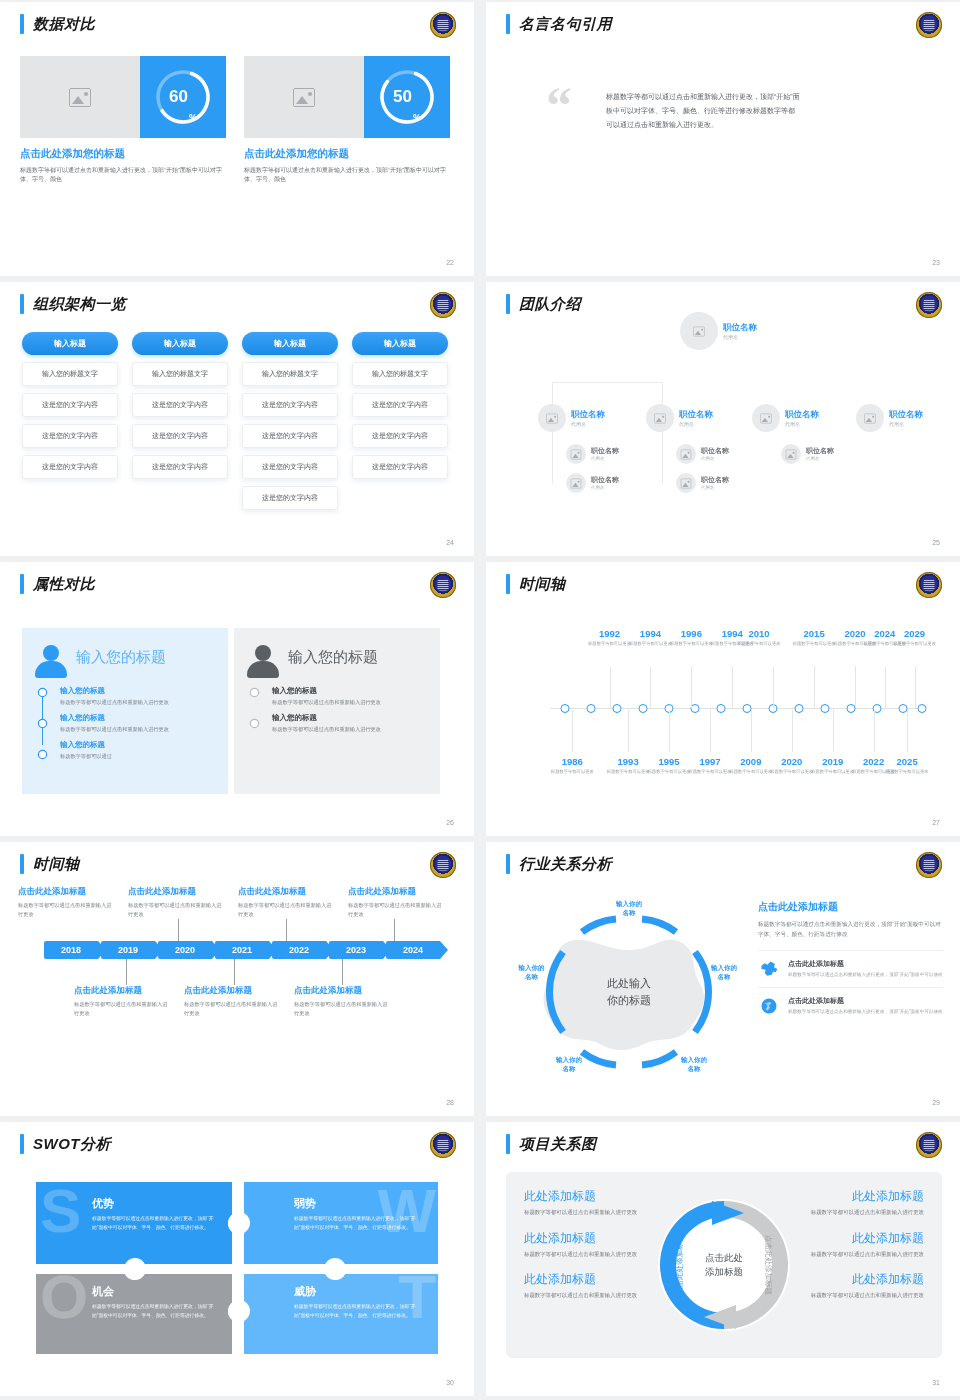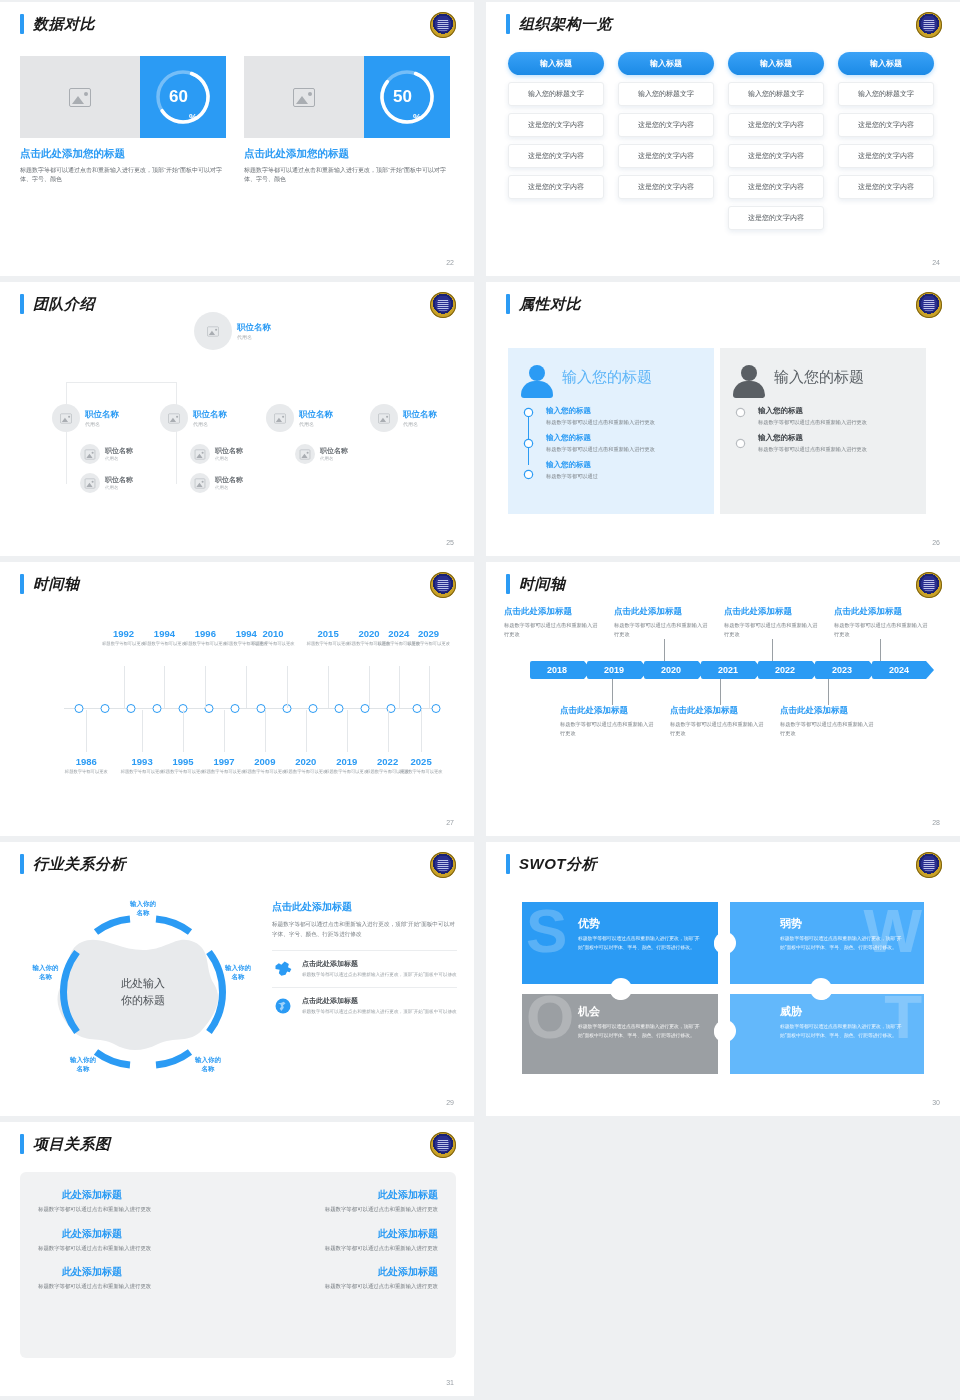--- a/index.html
+++ b/index.html
@@ -137,21 +137,21 @@
   .sw-bg{position:absolute;font-size:62px;font-weight:bold;line-height:.82;opacity:.22;}
   .sw-h{font-size:11px;font-weight:bold;color:#fff;position:relative;}
   .sw-p{font-size:4.8px;color:rgba(255,255,255,.92);line-height:1.85;margin-top:4px;position:relative;}
   .knob{position:absolute;border-radius:50%;background:#fff;}
 
   
   .pr{position:absolute;left:20px;top:50px;width:436px;height:186px;background:#f1f2f3;border-radius:6px;}
   .pr-col{position:absolute;top:16px;width:132px;}
   .pr-l{left:18px;text-align:left;}
   .pr-r{right:18px;text-align:right;}
-  .pr-h{font-size:10px;font-weight:bold;color:#2b9bf4;margin-left:24px;}
+  .pr-h{font-size:12px;font-weight:normal;color:#2b9bf4;}
   .pr-p{font-size:5.4px;color:#777d82;line-height:1.8;margin-top:3px;}
   .pr-blk{margin-bottom:12px;}
   .pr-ring{position:absolute;left:50%;top:50%;transform:translate(-50%,-50%);width:160px;height:160px;}
   .pr-center{position:absolute;left:50%;top:50%;transform:translate(-50%,-50%);text-align:center;font-size:9.5px;color:#4a4f54;line-height:1.5;}
 </style>
 </head>
 <body>
 
 <div class="deck">
 
@@ -202,20 +202,33 @@
             </div>
           </div>
         </div>
         <div class="dc-h">点击此处添加您的标题</div>
         <div class="dc-p">标题数字等都可以通过点击和重新输入进行更改，顶部“开始”面板中可以对字体、字号、颜色</div>
       </div>
     </div>
     <div class="pgnum">22</div>
   </div>
 
+  <div class="slide">
+    <div class="s-head">
+      <div class="s-bar"></div>
+      <div class="s-title">名言名句引用</div>
+    </div>
+    <div class="logo"></div>
+    <div class="q-box">
+      <div class="q-open">“</div>
+      <div class="q-text">标题数字等都可以通过点击和重新输入进行更改，顶部“开始”面板中可以对字体、字号、颜色、行距等进行修改标题数字等都可以通过点击和重新输入进行更改。</div>
+
+    </div>
+    <div class="pgnum">23</div>
+  </div>
 
   <div class="slide">
     <div class="s-head">
       <div class="s-bar"></div>
       <div class="s-title">组织架构一览</div>
     </div>
     <div class="logo"></div>
     <div class="oc-wrap">
       <div class="oc-col">
         <div class="oc-top">输入标题</div>
@@ -744,20 +757,36 @@
         <div class="pr-blk">
           <div class="pr-h">此处添加标题</div>
           <div class="pr-p">标题数字等都可以通过点击和重新输入进行更改</div>
         </div>
         <div class="pr-blk">
           <div class="pr-h">此处添加标题</div>
           <div class="pr-p">标题数字等都可以通过点击和重新输入进行更改</div>
         </div>
       </div>
 
+      <div class="pr-ring">
+        <svg viewBox="0 0 160 160" style="width:100%;height:100%">
+          <circle cx="80" cy="80" r="66" fill="#ffffff"></circle>
+          <path d="M80 16 A64 64 0 0 1 80 144 L80 128 A48 48 0 0 0 80 32 Z" fill="#c9cbcd"></path>
+          <path d="M80 144 A64 64 0 0 1 80 16 L80 32 A48 48 0 0 0 80 128 Z" fill="#2b9bf4"></path>
+          <polygon points="68,16 68,40 100,28" fill="#2b9bf4"></polygon>
+          <polygon points="92,144 92,120 60,132" fill="#c9cbcd"></polygon>
+          <circle cx="80" cy="80" r="38" fill="#ffffff"></circle>
+          <text x="38" y="80" fill="#2b9bf4" font-size="7.5" font-family="Liberation Sans, sans-serif" transform="rotate(-90 38 80)" text-anchor="middle">点击此处添加标题</text>
+          <text x="122" y="80" fill="#9a9fa3" font-size="7.5" font-family="Liberation Sans, sans-serif" transform="rotate(90 122 80)" text-anchor="middle">点击此处添加标题</text>
+        </svg>
+        <div class="pr-center">
+          <div>点击此处</div>
+          <div>添加标题</div>
+        </div>
+      </div>
 
       <div class="pr-col pr-r">
         <div class="pr-blk">
           <div class="pr-h">此处添加标题</div>
           <div class="pr-p">标题数字等都可以通过点击和重新输入进行更改</div>
         </div>
         <div class="pr-blk">
           <div class="pr-h">此处添加标题</div>
           <div class="pr-p">标题数字等都可以通过点击和重新输入进行更改</div>
         </div>

